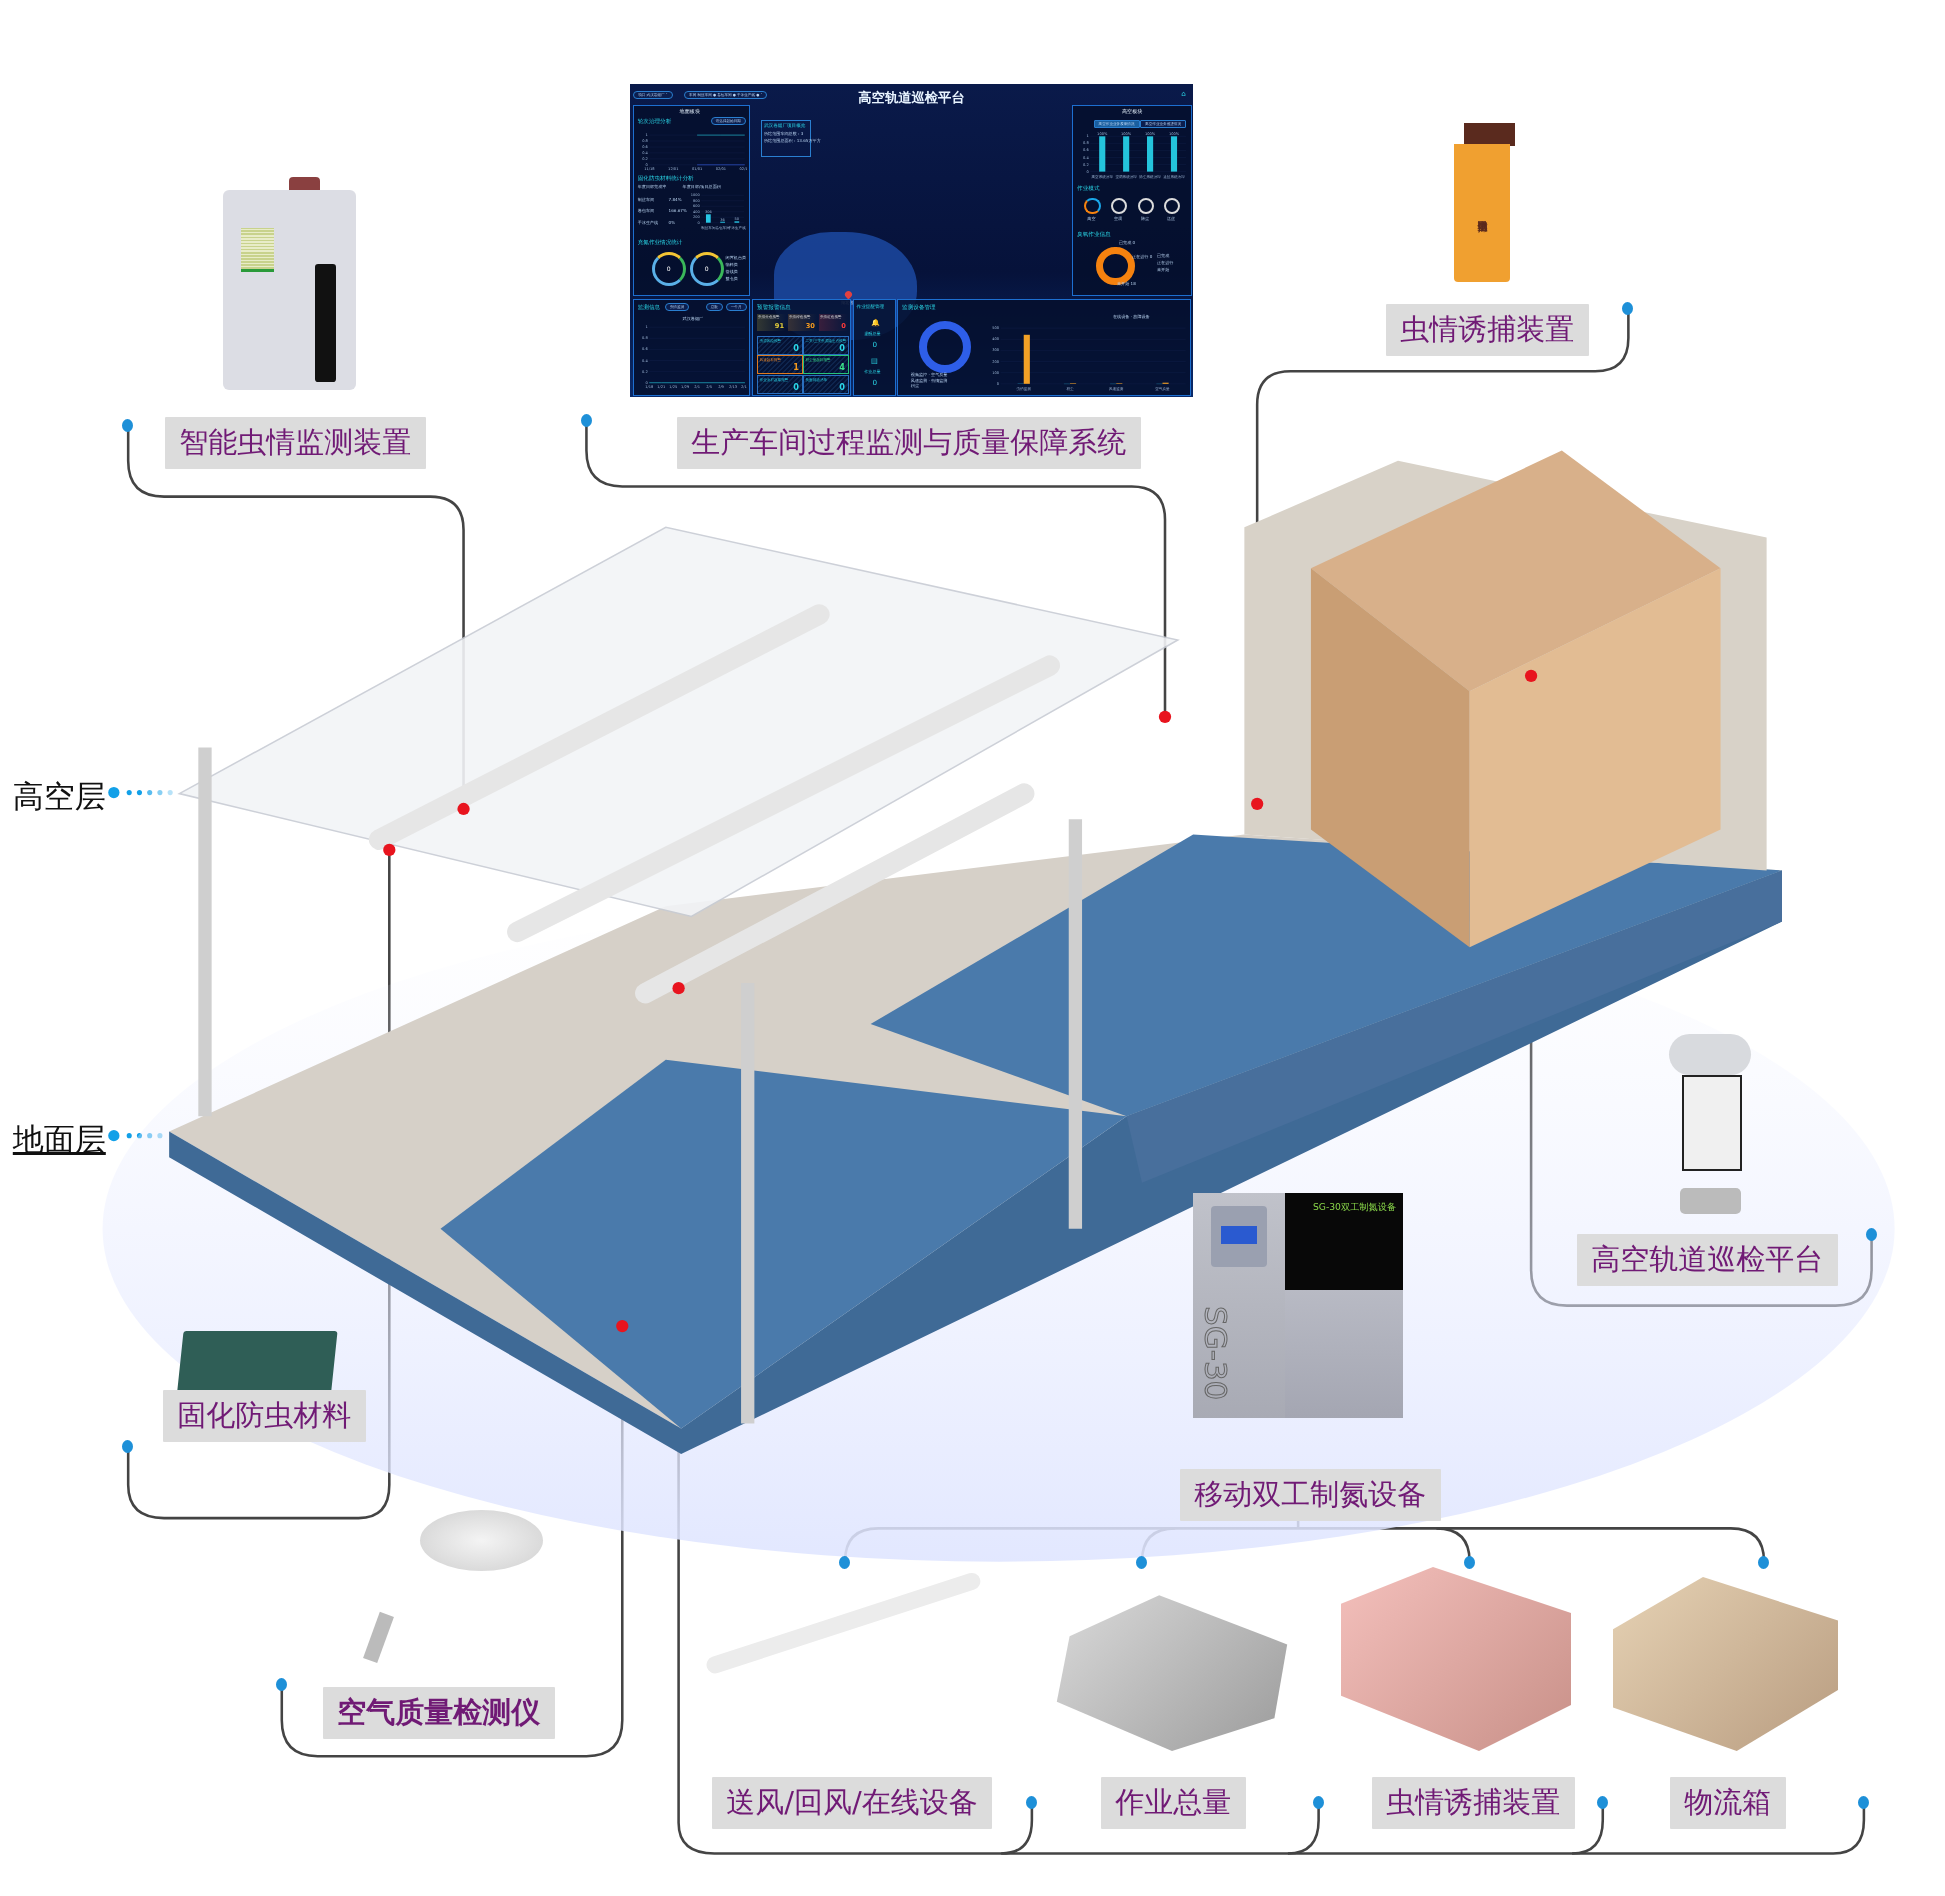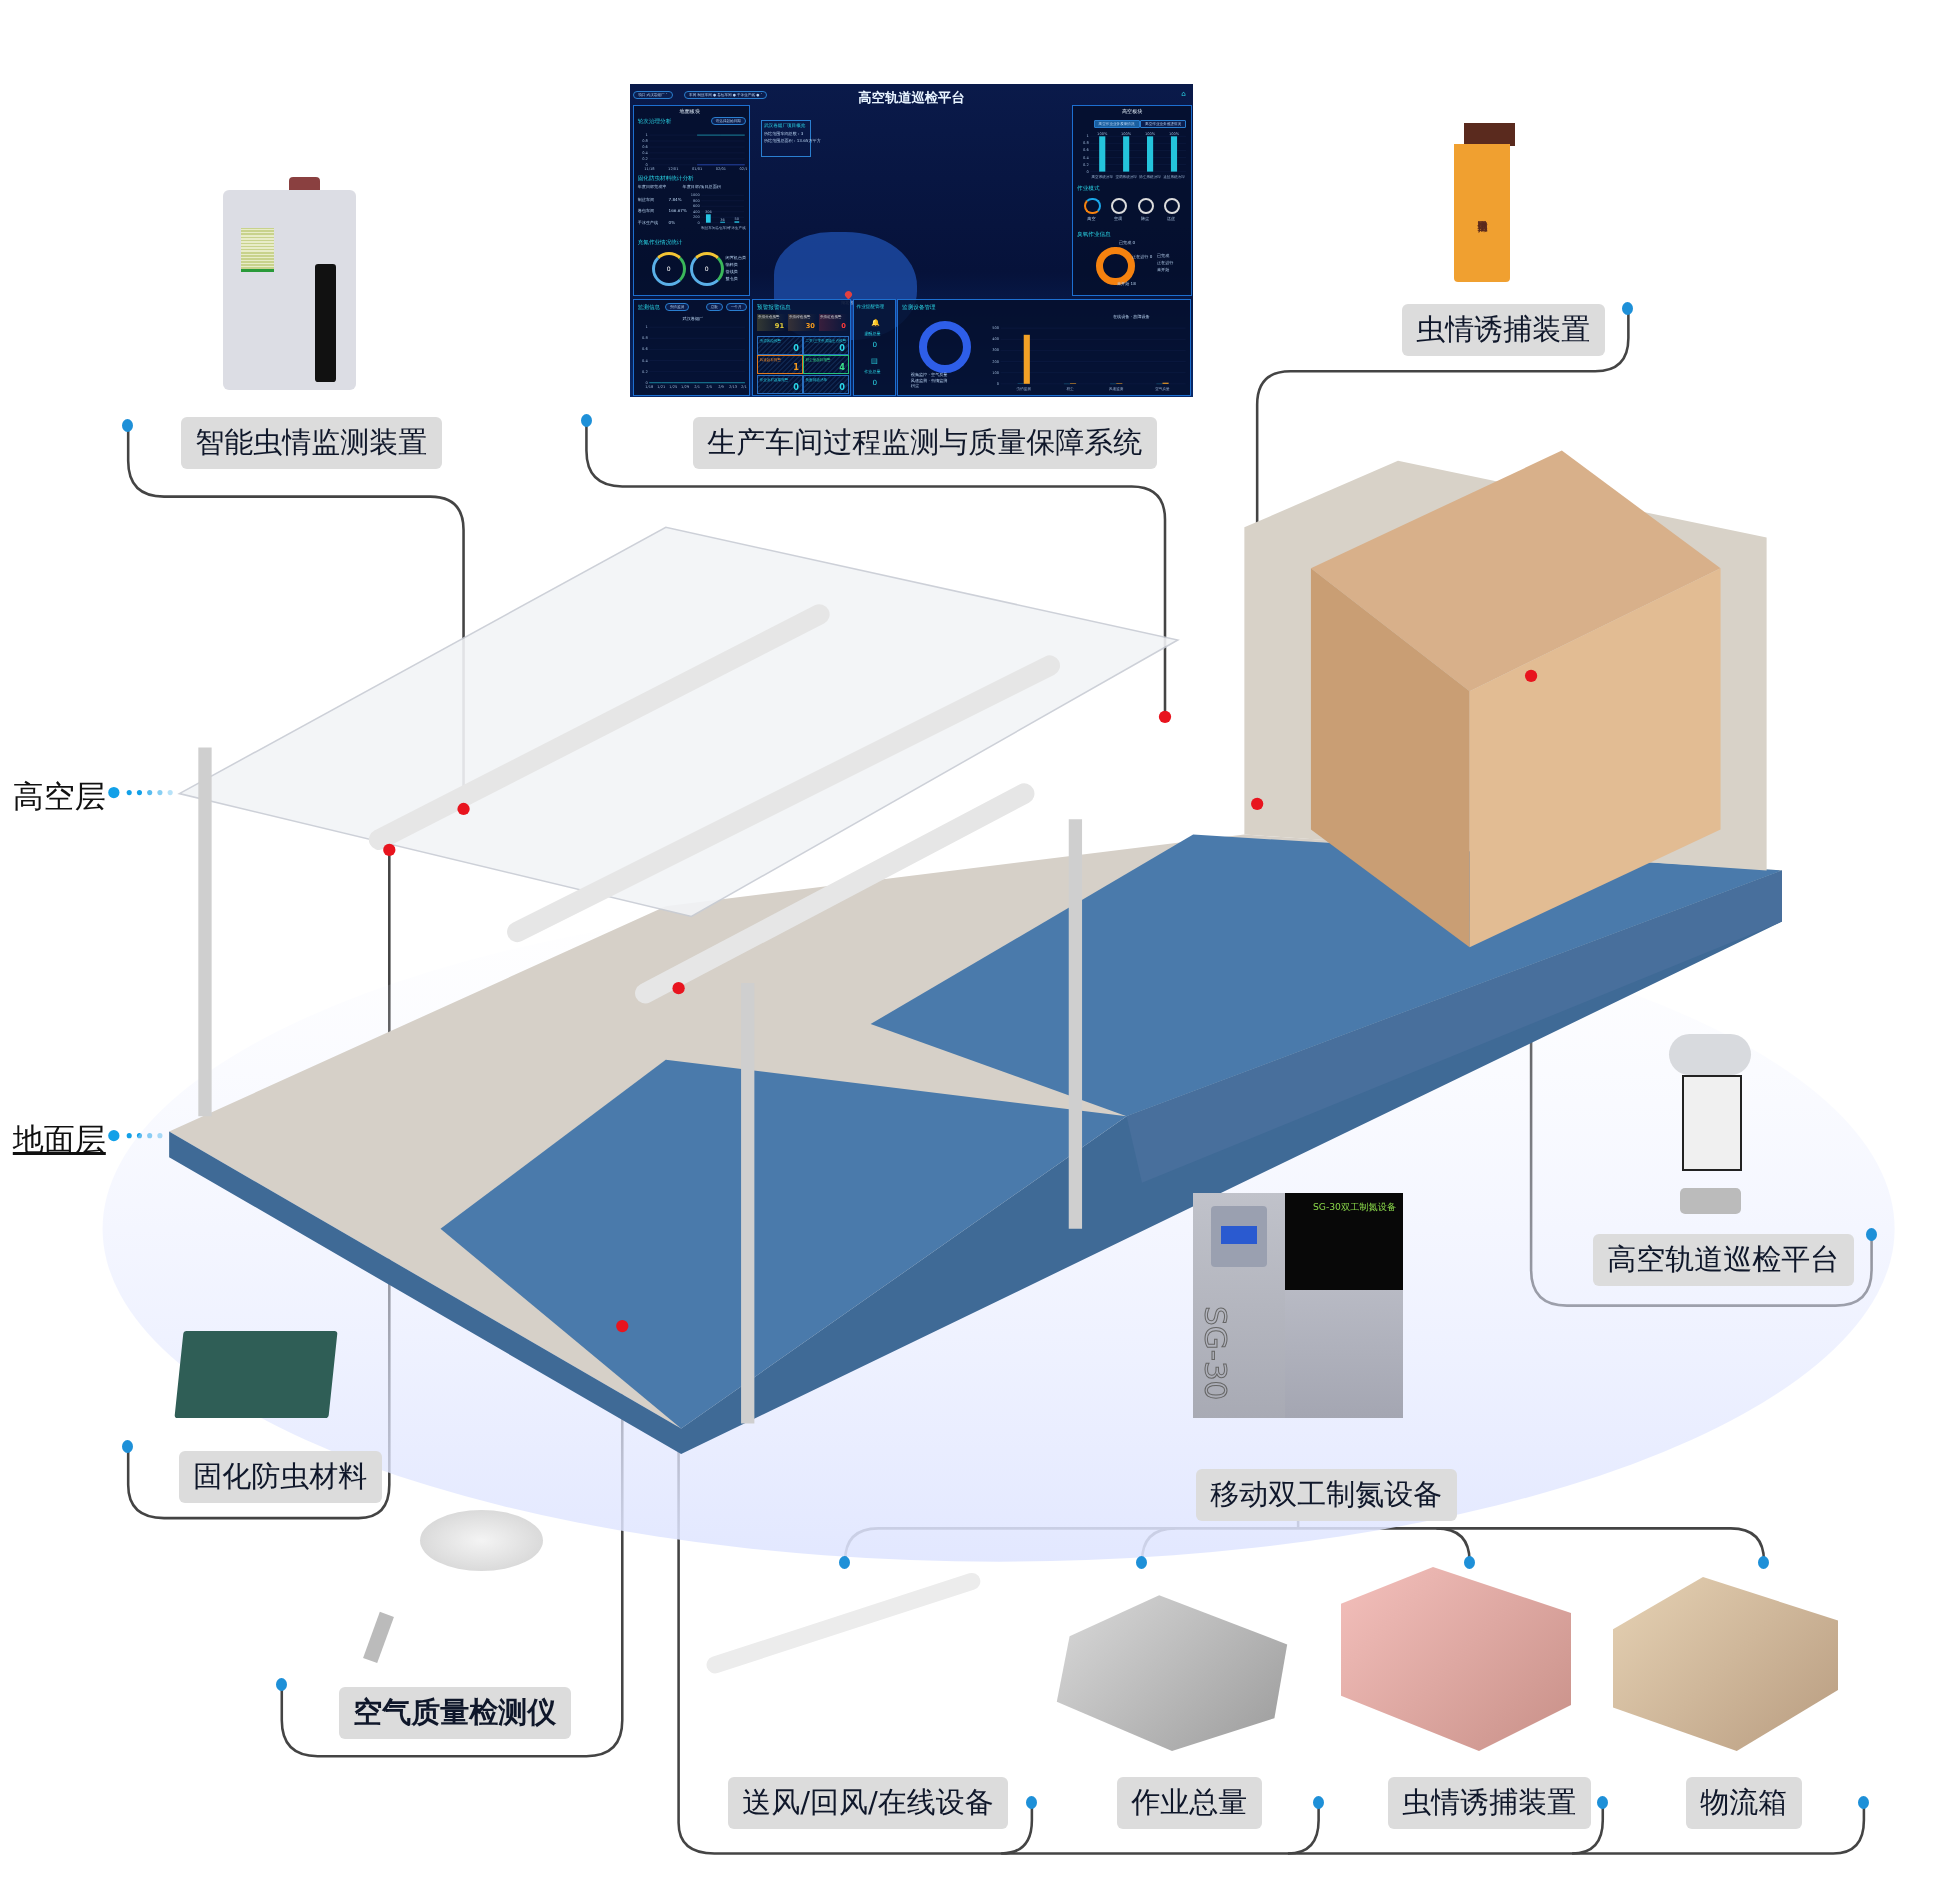--- a/index.html
+++ b/index.html
@@ -1,18 +1,18 @@
 <!DOCTYPE html>
 <html style="font-size:8.2px"><head>
 <meta charset="utf-8">
 <style>
   html,body{margin:0;padding:0;background:#fff;}
   body{width:1946px;height:1897px;position:relative;overflow:hidden;font-family:"DejaVu Sans","Liberation Sans",sans-serif;}
   .abs{position:absolute;}
-  .label{position:absolute;background:#dcdcdc;border-radius:6px;color:#0f172a;font-size:29px;line-height:1;padding:11.3px 14.3px;white-space:nowrap;margin-left:16px;}
+  .label{position:absolute;background:#dcdcdc;border-radius:1px;color:#701a75;font-size:29px;line-height:1;padding:11.3px 14.3px;white-space:nowrap;}
   .dot{position:absolute;width:11.3px;height:13.3px;border-radius:50%;background:#1e90d8;}
   .layer-label{position:absolute;font-size:31px;color:#111;}
   svg.lines{position:absolute;left:0;top:0;}
   
   .dash{position:absolute;left:630px;top:84px;width:563px;height:313px;background:linear-gradient(180deg,#0a1a4a 0%,#06123a 60%,#0a2a6a 100%);overflow:hidden;font-family:"DejaVu Sans",sans-serif;color:#cfe8ff;}
   .dash .title{position:absolute;left:0;right:0;top:5.1px;text-align:center;font-size:13.3px;color:#e8f4ff;font-weight:bold;}
   .dash .panel{position:absolute;border:0.5px solid #1d6fd0;background:rgba(5,15,45,0.85);}
   .dash .ptitle{position:absolute;font-size:5.6px;color:#2ad7e8;}
   .dash .small{font-size:4.1px;color:#b9d3f0;position:absolute;white-space:nowrap;}
   .dash .pill{position:absolute;border:0.5px solid #2a7fd0;border-radius:6.1px;font-size:3.6px;color:#b9d3f0;padding:1px 4.1px;white-space:nowrap;background:#0b1e4e;}
@@ -148,21 +148,21 @@
   </div>
   <div class="abs" style="left:5.1px;top:113px;font-size:31px;color:transparent;-webkit-text-stroke:1px #666;writing-mode:vertical-rl;">SG-30</div>
   <div class="abs" style="left:92px;top:0;width:118px;height:97px;background:#080808;">
     <div class="abs" style="left:28px;top:7.7px;font-size:9.2px;color:#8ad84a;white-space:nowrap;">SG-30双工制氮设备</div>
   </div>
   <div class="abs" style="left:92px;top:97px;width:118px;height:128px;background:linear-gradient(180deg,#b8bac4,#a4a6b2);"></div>
 </div>
 <div class="label" style="left:1180px;top:1469px;">移动双工制氮设备</div>
 
 <div class="abs" style="left:179px;top:1331px;width:154px;height:87px;background:#2f5e56;transform:skewX(-6deg);border-radius:3.1px;"></div>
-<div class="label" style="left:163px;top:1451px;">固化防虫材料</div>
+<div class="label" style="left:163px;top:1390px;">固化防虫材料</div>
 <div class="dot" style="left:122px;top:1440px;"></div>
 
 <div class="abs" style="left:420px;top:1510px;width:123px;height:61px;border-radius:50%;background:radial-gradient(#f4f4f4,#cfcfcf);"></div>
 <div class="abs" style="left:371px;top:1613px;width:15.4px;height:49px;background:#bbb;transform:rotate(20deg);"></div>
 <div class="label" style="left:323px;top:1687px;font-weight:bold;">空气质量检测仪</div>
 <div class="dot" style="left:276px;top:1678px;"></div>
 
 <div class="abs" style="left:707px;top:1582px;width:287px;height:133px;">
   <div class="abs" style="left:0;top:77px;width:287px;height:17.4px;background:#ececec;border-radius:8.7px;transform:rotate(-18deg);transform-origin:left;"></div>
 </div>

